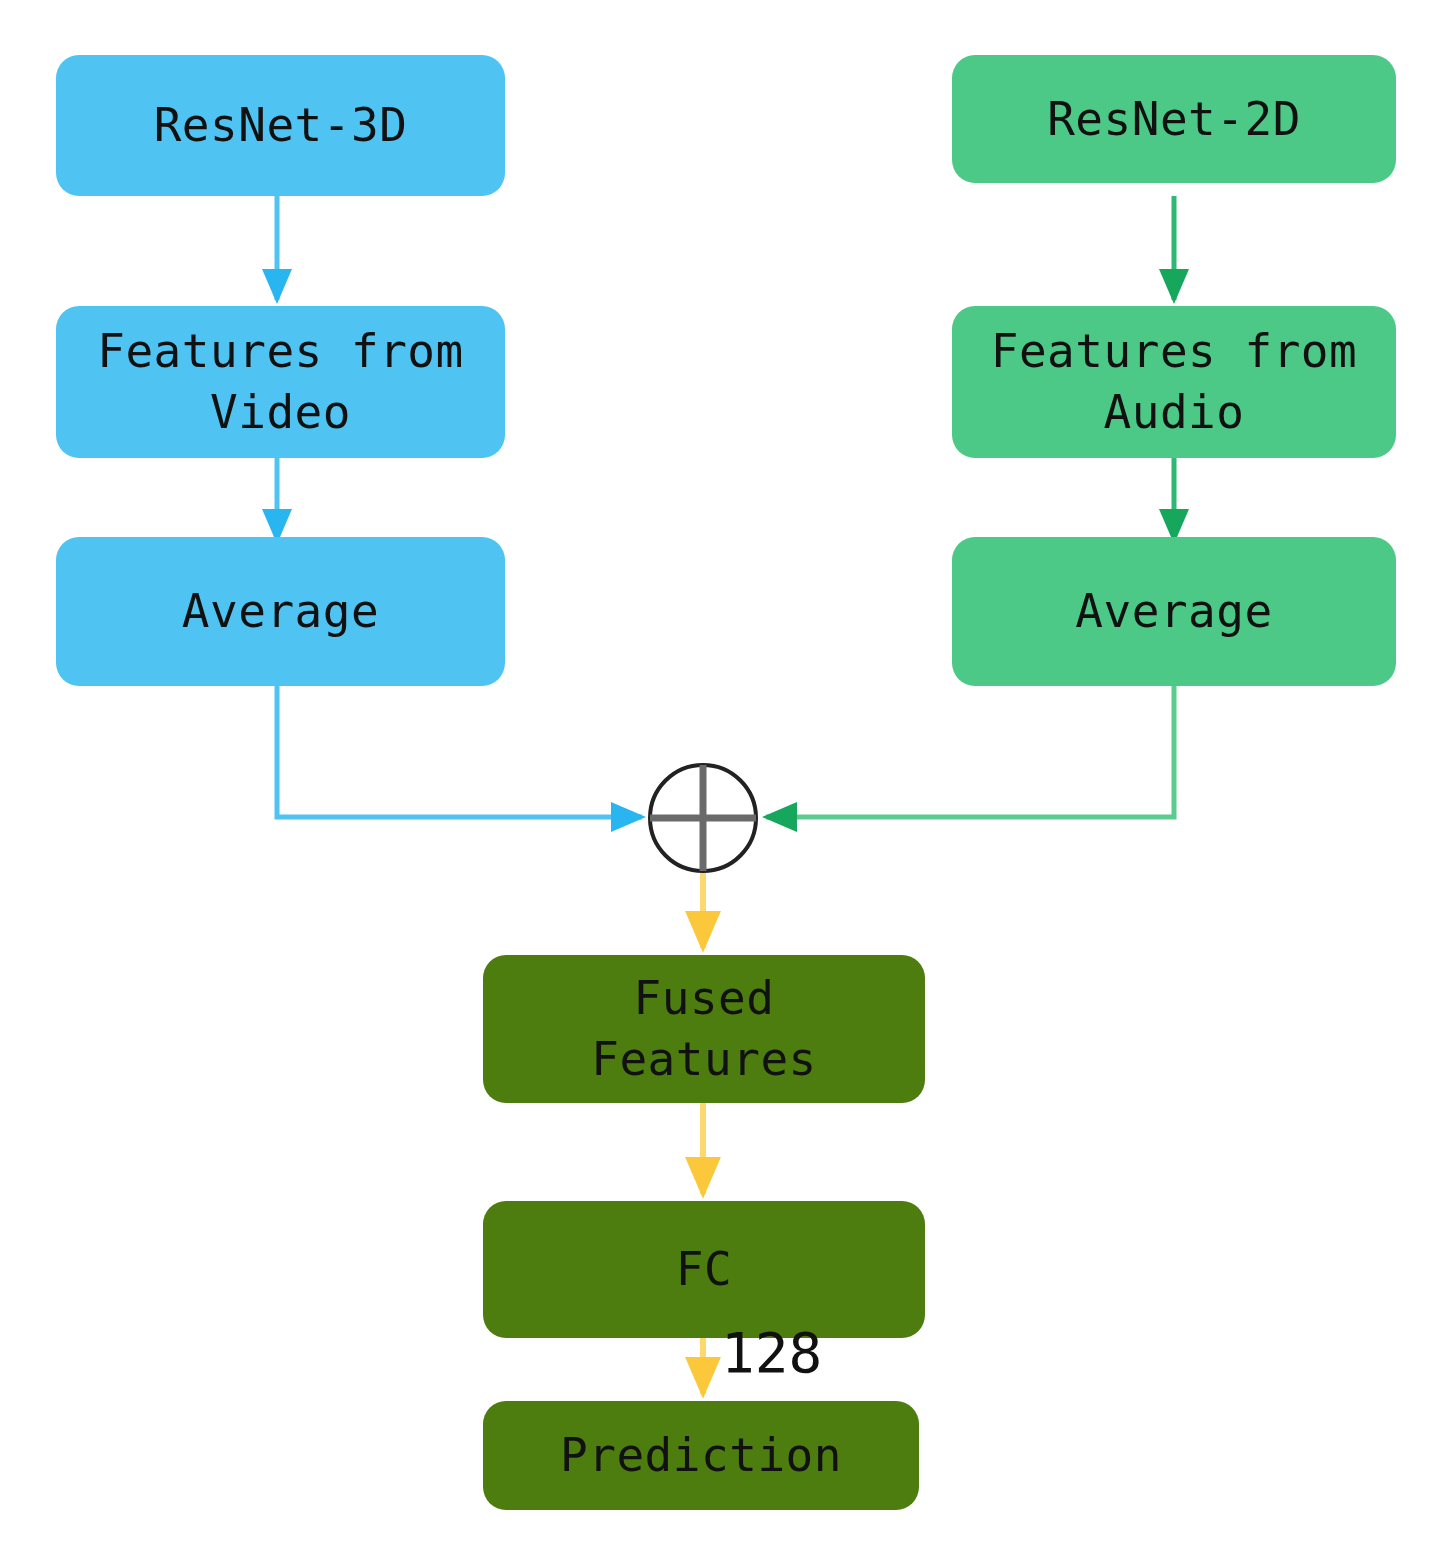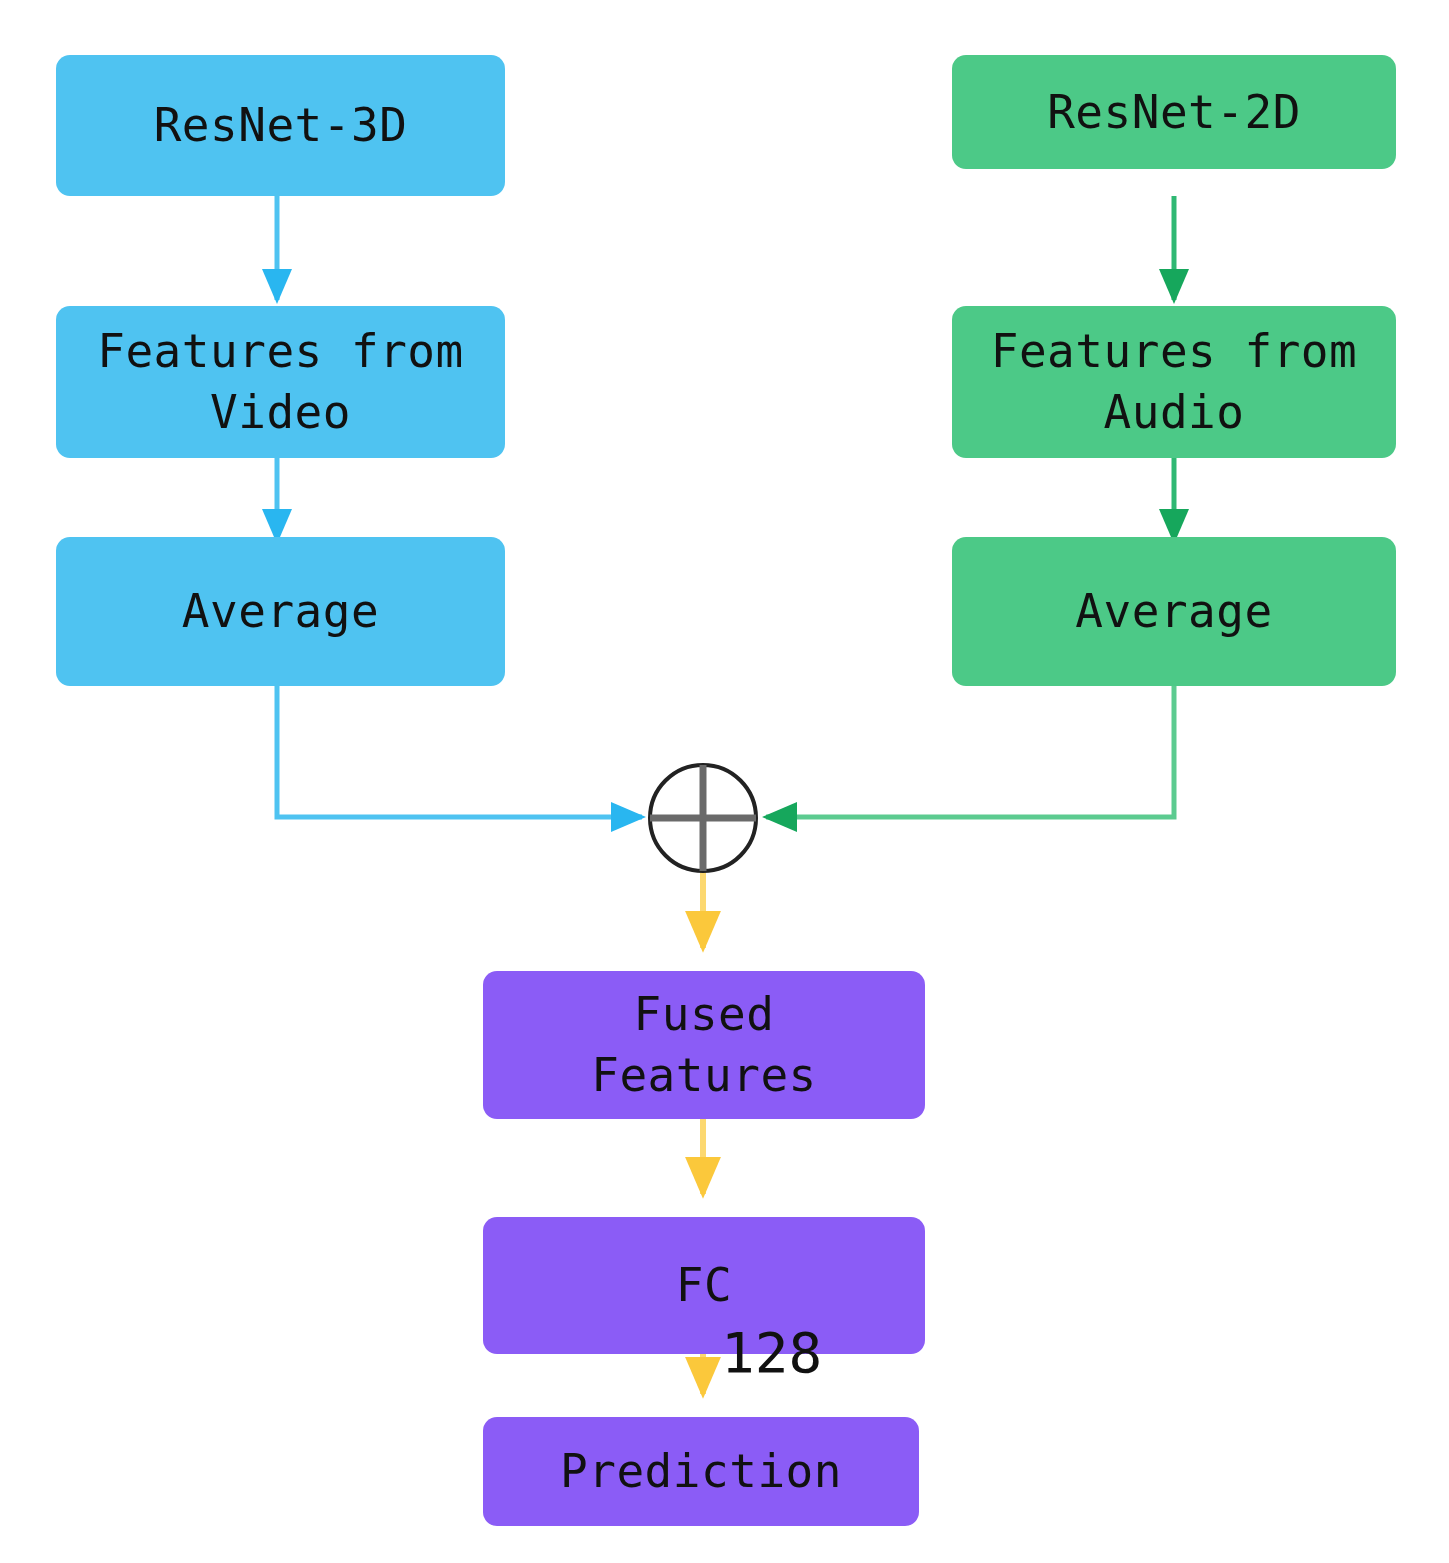--- a/index.html
+++ b/index.html
@@ -16,34 +16,34 @@
     height: 1563px;
     background: #ffffff;
     overflow: hidden;
   }
   .node {
     position: absolute;
     display: flex;
     align-items: center;
     justify-content: center;
     text-align: center;
-    border-radius: 14px;
+    border-radius: 23px;
     color: #111111;
     font-size: 46px;
     line-height: 1.32;
     letter-spacing: 0.5px;
     font-family: "DejaVu Sans Mono", "Liberation Mono", monospace;
     white-space: pre-line;
     box-sizing: border-box;
     padding: 4px 10px;
     z-index: 3;
   }
   .node-video  { background: #4FC3F1; }
   .node-audio  { background: #4CC987; }
-  .node-fusion { background: #8b5cf6; margin-top: 16px; }
+  .node-fusion { background: #4d7c0f; }
 
   svg.edges {
     position: absolute;
     left: 0;
     top: 0;
     width: 1449px;
     height: 1563px;
     z-index: 1;
   }
   .edge-label {
@@ -117,21 +117,21 @@
     <line x1="61" y1="8" x2="61" y2="114" stroke="#6A6A6A" stroke-width="7"></line>
   </svg>
 
   <div class="node node-video" style="left:56px; top:55px; width:449px; height:141px;">ResNet-3D</div>
 
   <div class="node node-video" style="left:56px; top:306px; width:449px; height:152px;">Features from
 Video</div>
 
   <div class="node node-video" style="left:56px; top:537px; width:449px; height:149px;">Average</div>
 
-  <div class="node node-audio" style="left:952px; top:55px; width:444px; height:114px;">ResNet-2D</div>
+  <div class="node node-audio" style="left:952px; top:55px; width:444px; height:128px;">ResNet-2D</div>
 
   <div class="node node-audio" style="left:952px; top:306px; width:444px; height:152px;">Features from
 Audio</div>
 
   <div class="node node-audio" style="left:952px; top:537px; width:444px; height:149px;">Average</div>
 
   <div class="node node-fusion" style="left:483px; top:955px; width:442px; height:148px;">Fused
 Features</div>
 
   <div class="node node-fusion" style="left:483px; top:1201px; width:442px; height:137px;">FC</div>

